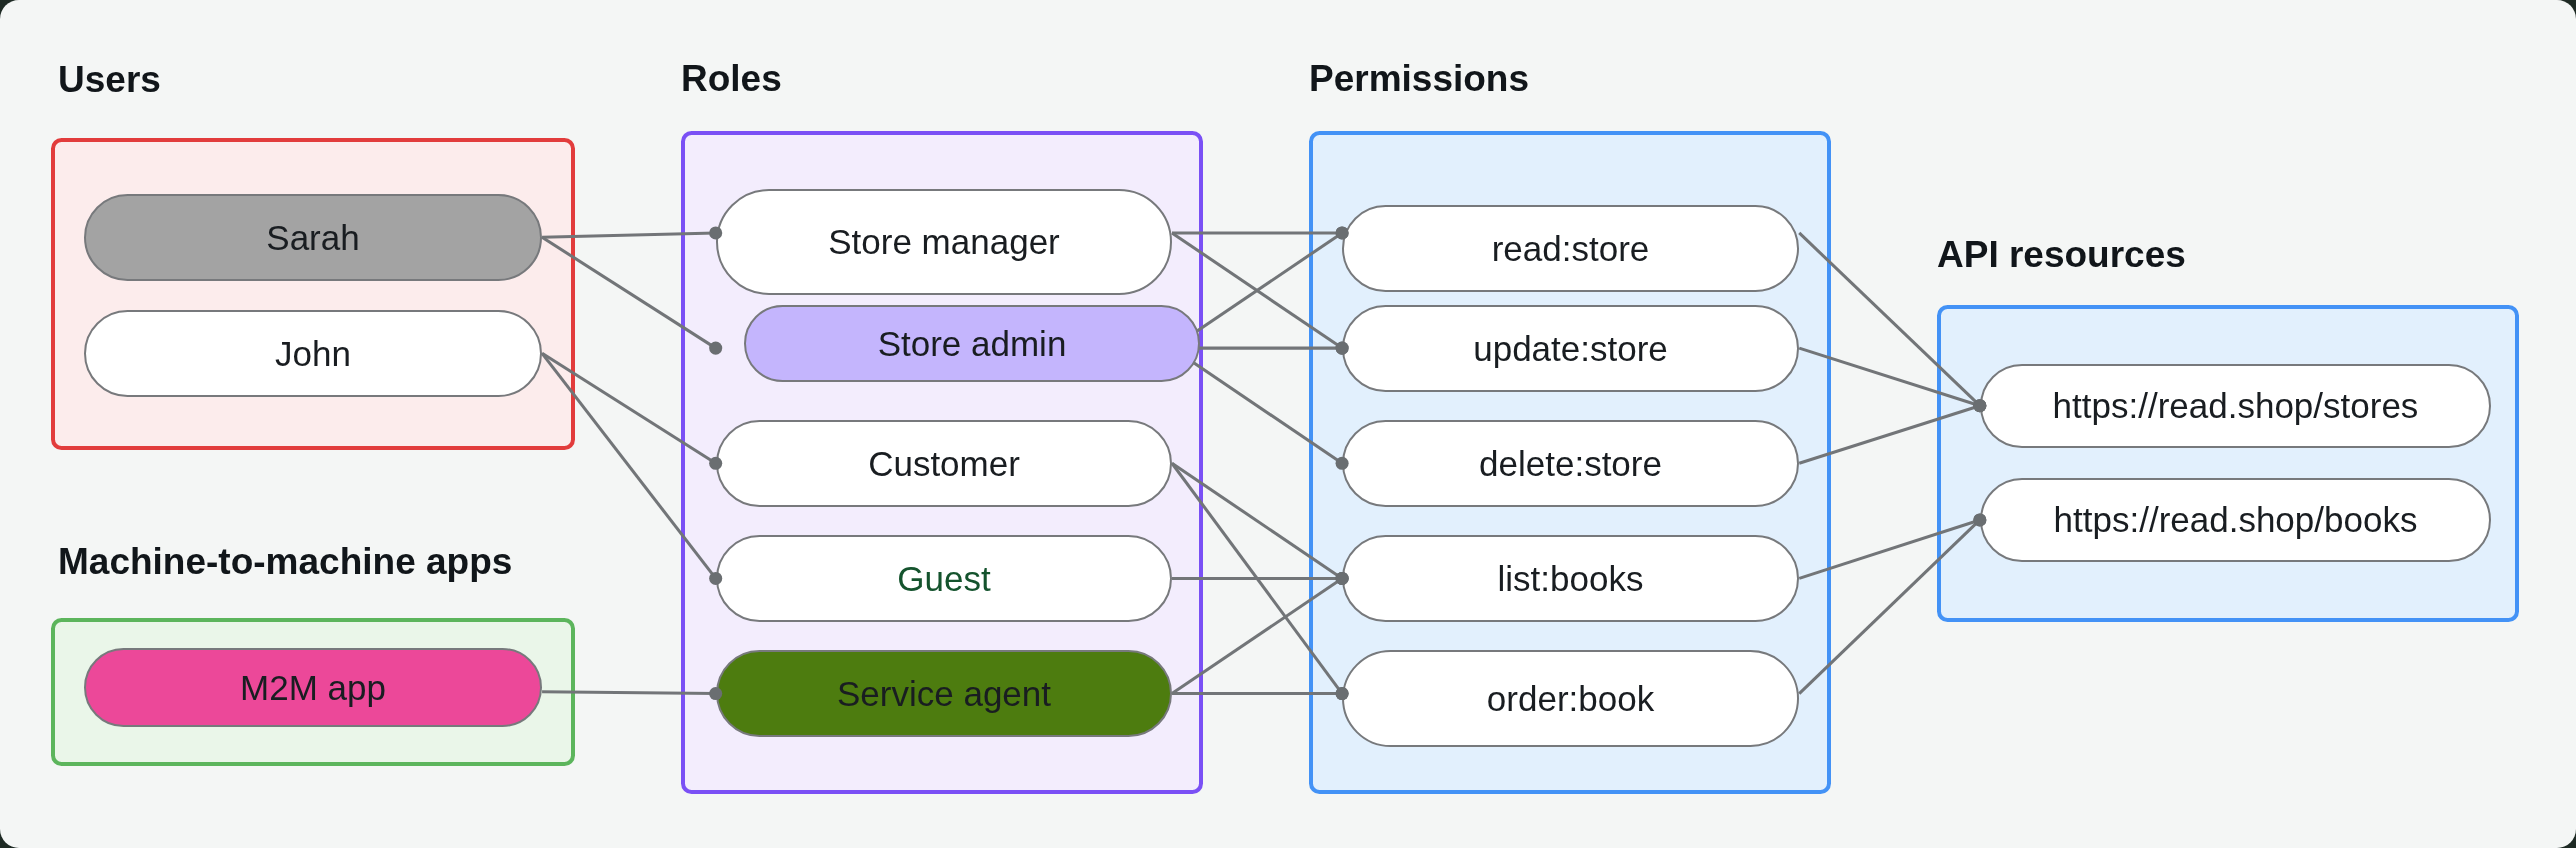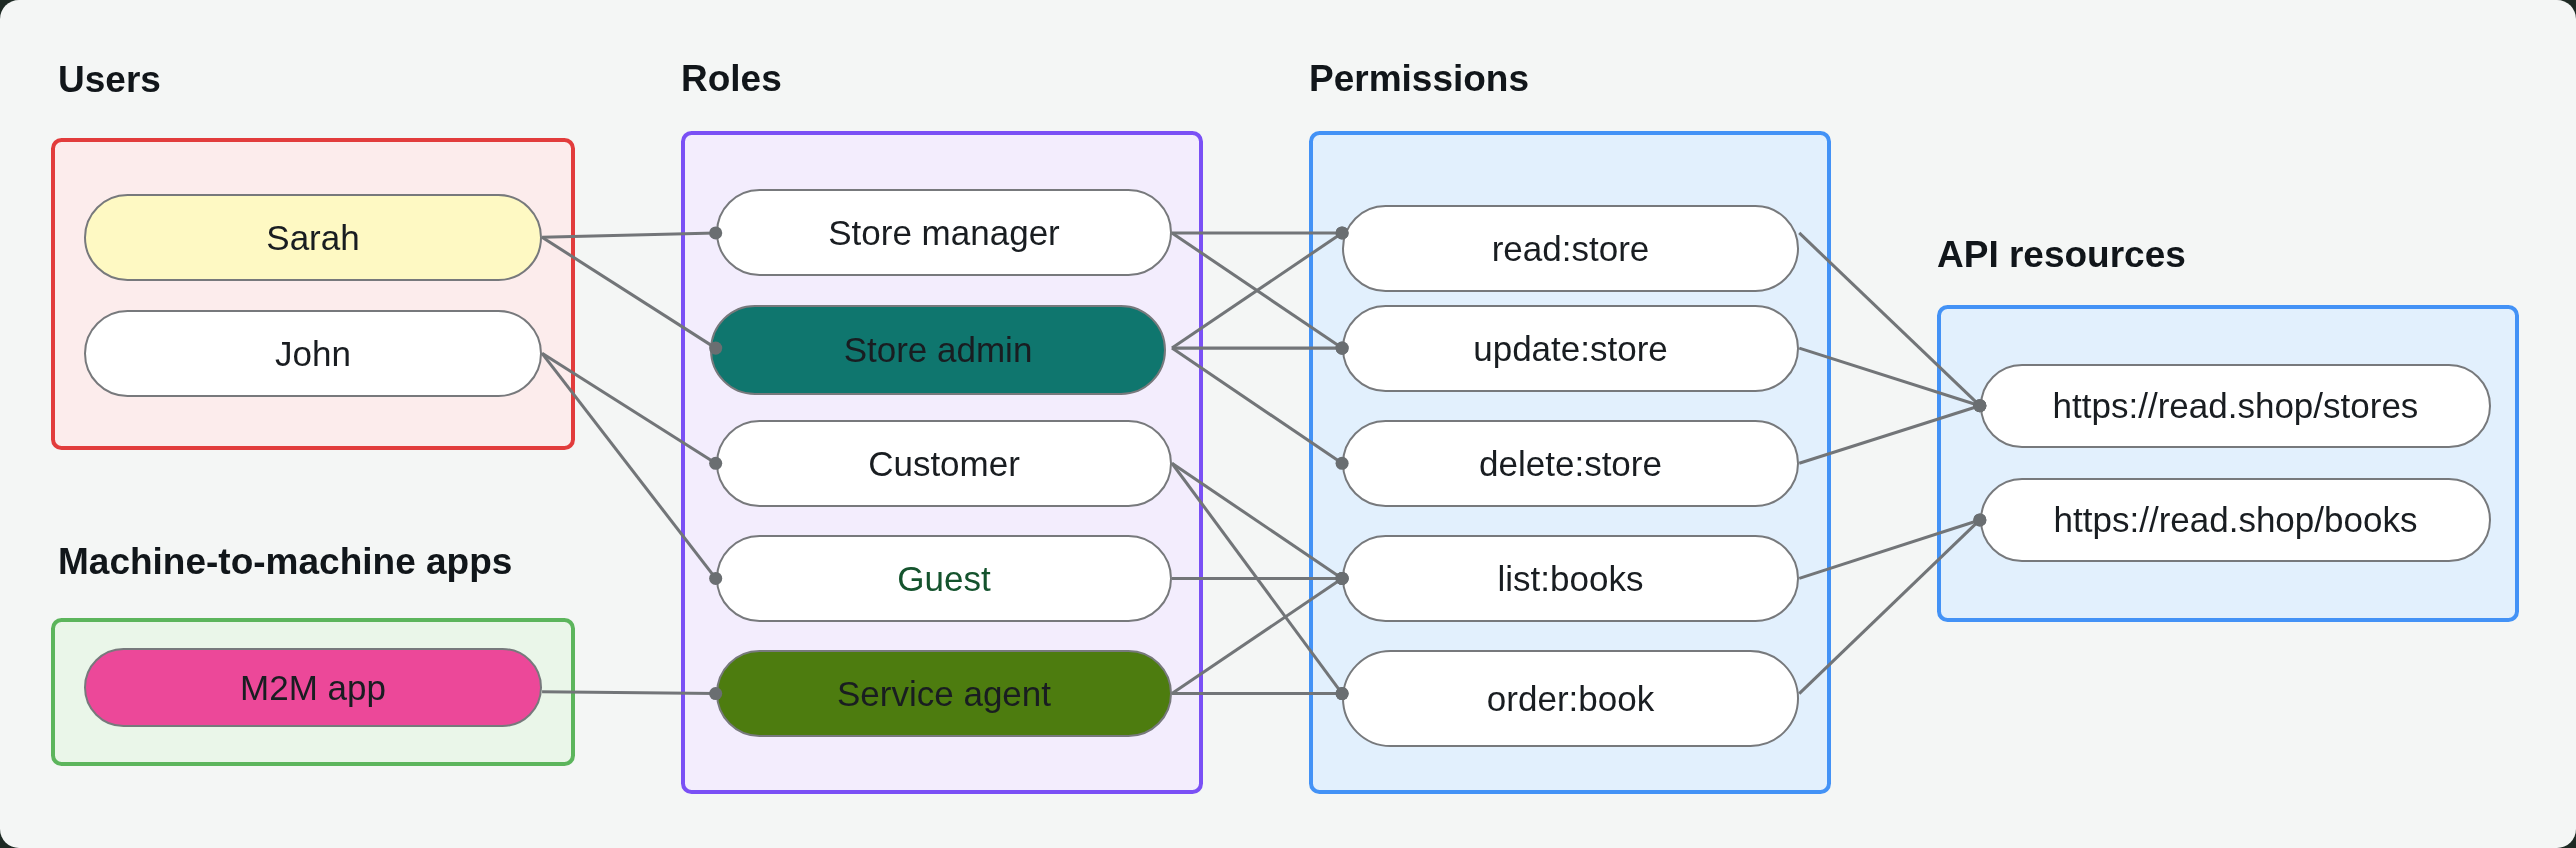--- a/index.html
+++ b/index.html
@@ -82,25 +82,25 @@
       <line x1="1343" y1="663" x2="1538" y2="663" stroke="#727578" stroke-width="3.5"></line>
       <line x1="1343" y1="795" x2="1538" y2="663" stroke="#727578" stroke-width="3.5"></line>
       <line x1="1343" y1="795" x2="1538" y2="795" stroke="#727578" stroke-width="3.5"></line>
       <line x1="2062" y1="267" x2="2269" y2="465" stroke="#727578" stroke-width="3.5"></line>
       <line x1="2062" y1="399" x2="2269" y2="465" stroke="#727578" stroke-width="3.5"></line>
       <line x1="2062" y1="531" x2="2269" y2="465" stroke="#727578" stroke-width="3.5"></line>
       <line x1="2062" y1="663" x2="2269" y2="596" stroke="#727578" stroke-width="3.5"></line>
       <line x1="2062" y1="795" x2="2269" y2="596" stroke="#727578" stroke-width="3.5"></line>
     </svg>
   <div class="layer" id="nodes-layer">
-      <div class="pill" style="left: 84px; top: 194px; width: 458px; height: 87px; border-color: rgb(119, 121, 124); background: #fef9c3; color: rgb(25, 29, 33);">Sarah</div>
+      <div class="pill" style="left: 84px; top: 194px; width: 458px; height: 87px; border-color: rgb(119, 121, 124); background: #a3a3a3; color: rgb(25, 29, 33);">Sarah</div>
       <div class="pill" style="left: 84px; top: 310px; width: 458px; height: 87px; border-color: rgb(119, 121, 124); background: rgb(255, 255, 255); color: rgb(25, 29, 33);">John</div>
       <div class="pill" style="left: 84px; top: 648px; width: 458px; height: 79px; border-color: rgb(119, 121, 124); background: #ec4899; color: rgb(25, 29, 33);">M2M app</div>
-      <div class="pill" style="left: 716px; top: 189px; width: 456px; height: 87px; border-color: rgb(119, 121, 124); background: rgb(255, 255, 255); color: rgb(25, 29, 33);">Store manager</div>
-      <div class="pill" style="left: 710px; top: 305px; width: 456px; height: 90px; border-color: rgb(119, 121, 124); background: #0f766e; color: rgb(25, 29, 33);">Store admin</div>
+      <div class="pill" style="left: 716px; top: 189px; width: 456px; height: 106px; border-color: rgb(119, 121, 124); background: rgb(255, 255, 255); color: rgb(25, 29, 33);">Store manager</div>
+      <div class="pill" style="left: 744px; top: 305px; width: 456px; height: 77px; border-color: rgb(119, 121, 124); background: #c4b5fd; color: rgb(25, 29, 33);">Store admin</div>
       <div class="pill" style="left: 716px; top: 420px; width: 456px; height: 87px; border-color: rgb(119, 121, 124); background: rgb(255, 255, 255); color: rgb(25, 29, 33);">Customer</div>
       <div class="pill" style="left: 716px; top: 535px; width: 456px; height: 87px; border-color: rgb(119, 121, 124); background: rgb(255, 255, 255); color: #14532d;">Guest</div>
       <div class="pill" style="left: 716px; top: 650px; width: 456px; height: 87px; border-color: rgb(119, 121, 124); background: #4d7c0f; color: rgb(25, 29, 33);">Service agent</div>
       <div class="pill" style="left: 1342px; top: 189px; width: 457px; height: 87px; border-color: rgb(119, 121, 124); background: rgb(255, 255, 255); color: rgb(25, 29, 33); margin-top: 16px;">read:store</div>
       <div class="pill" style="left: 1342px; top: 305px; width: 457px; height: 87px; border-color: rgb(119, 121, 124); background: rgb(255, 255, 255); color: rgb(25, 29, 33);">update:store</div>
       <div class="pill" style="left: 1342px; top: 420px; width: 457px; height: 87px; border-color: rgb(119, 121, 124); background: rgb(255, 255, 255); color: rgb(25, 29, 33);">delete:store</div>
       <div class="pill" style="left: 1342px; top: 535px; width: 457px; height: 87px; border-color: rgb(119, 121, 124); background: rgb(255, 255, 255); color: rgb(25, 29, 33);">list:books</div>
       <div class="pill" style="left: 1342px; top: 650px; width: 457px; height: 97px; border-color: rgb(119, 121, 124); background: rgb(255, 255, 255); color: rgb(25, 29, 33);">order:book</div>
       <div class="pill" style="left: 1980px; top: 364px; width: 511px; height: 84px; border-color: rgb(119, 121, 124); background: rgb(255, 255, 255); color: rgb(25, 29, 33);">https://read.shop/stores</div>
       <div class="pill" style="left: 1980px; top: 478px; width: 511px; height: 84px; border-color: rgb(119, 121, 124); background: rgb(255, 255, 255); color: rgb(25, 29, 33);">https://read.shop/books</div>

